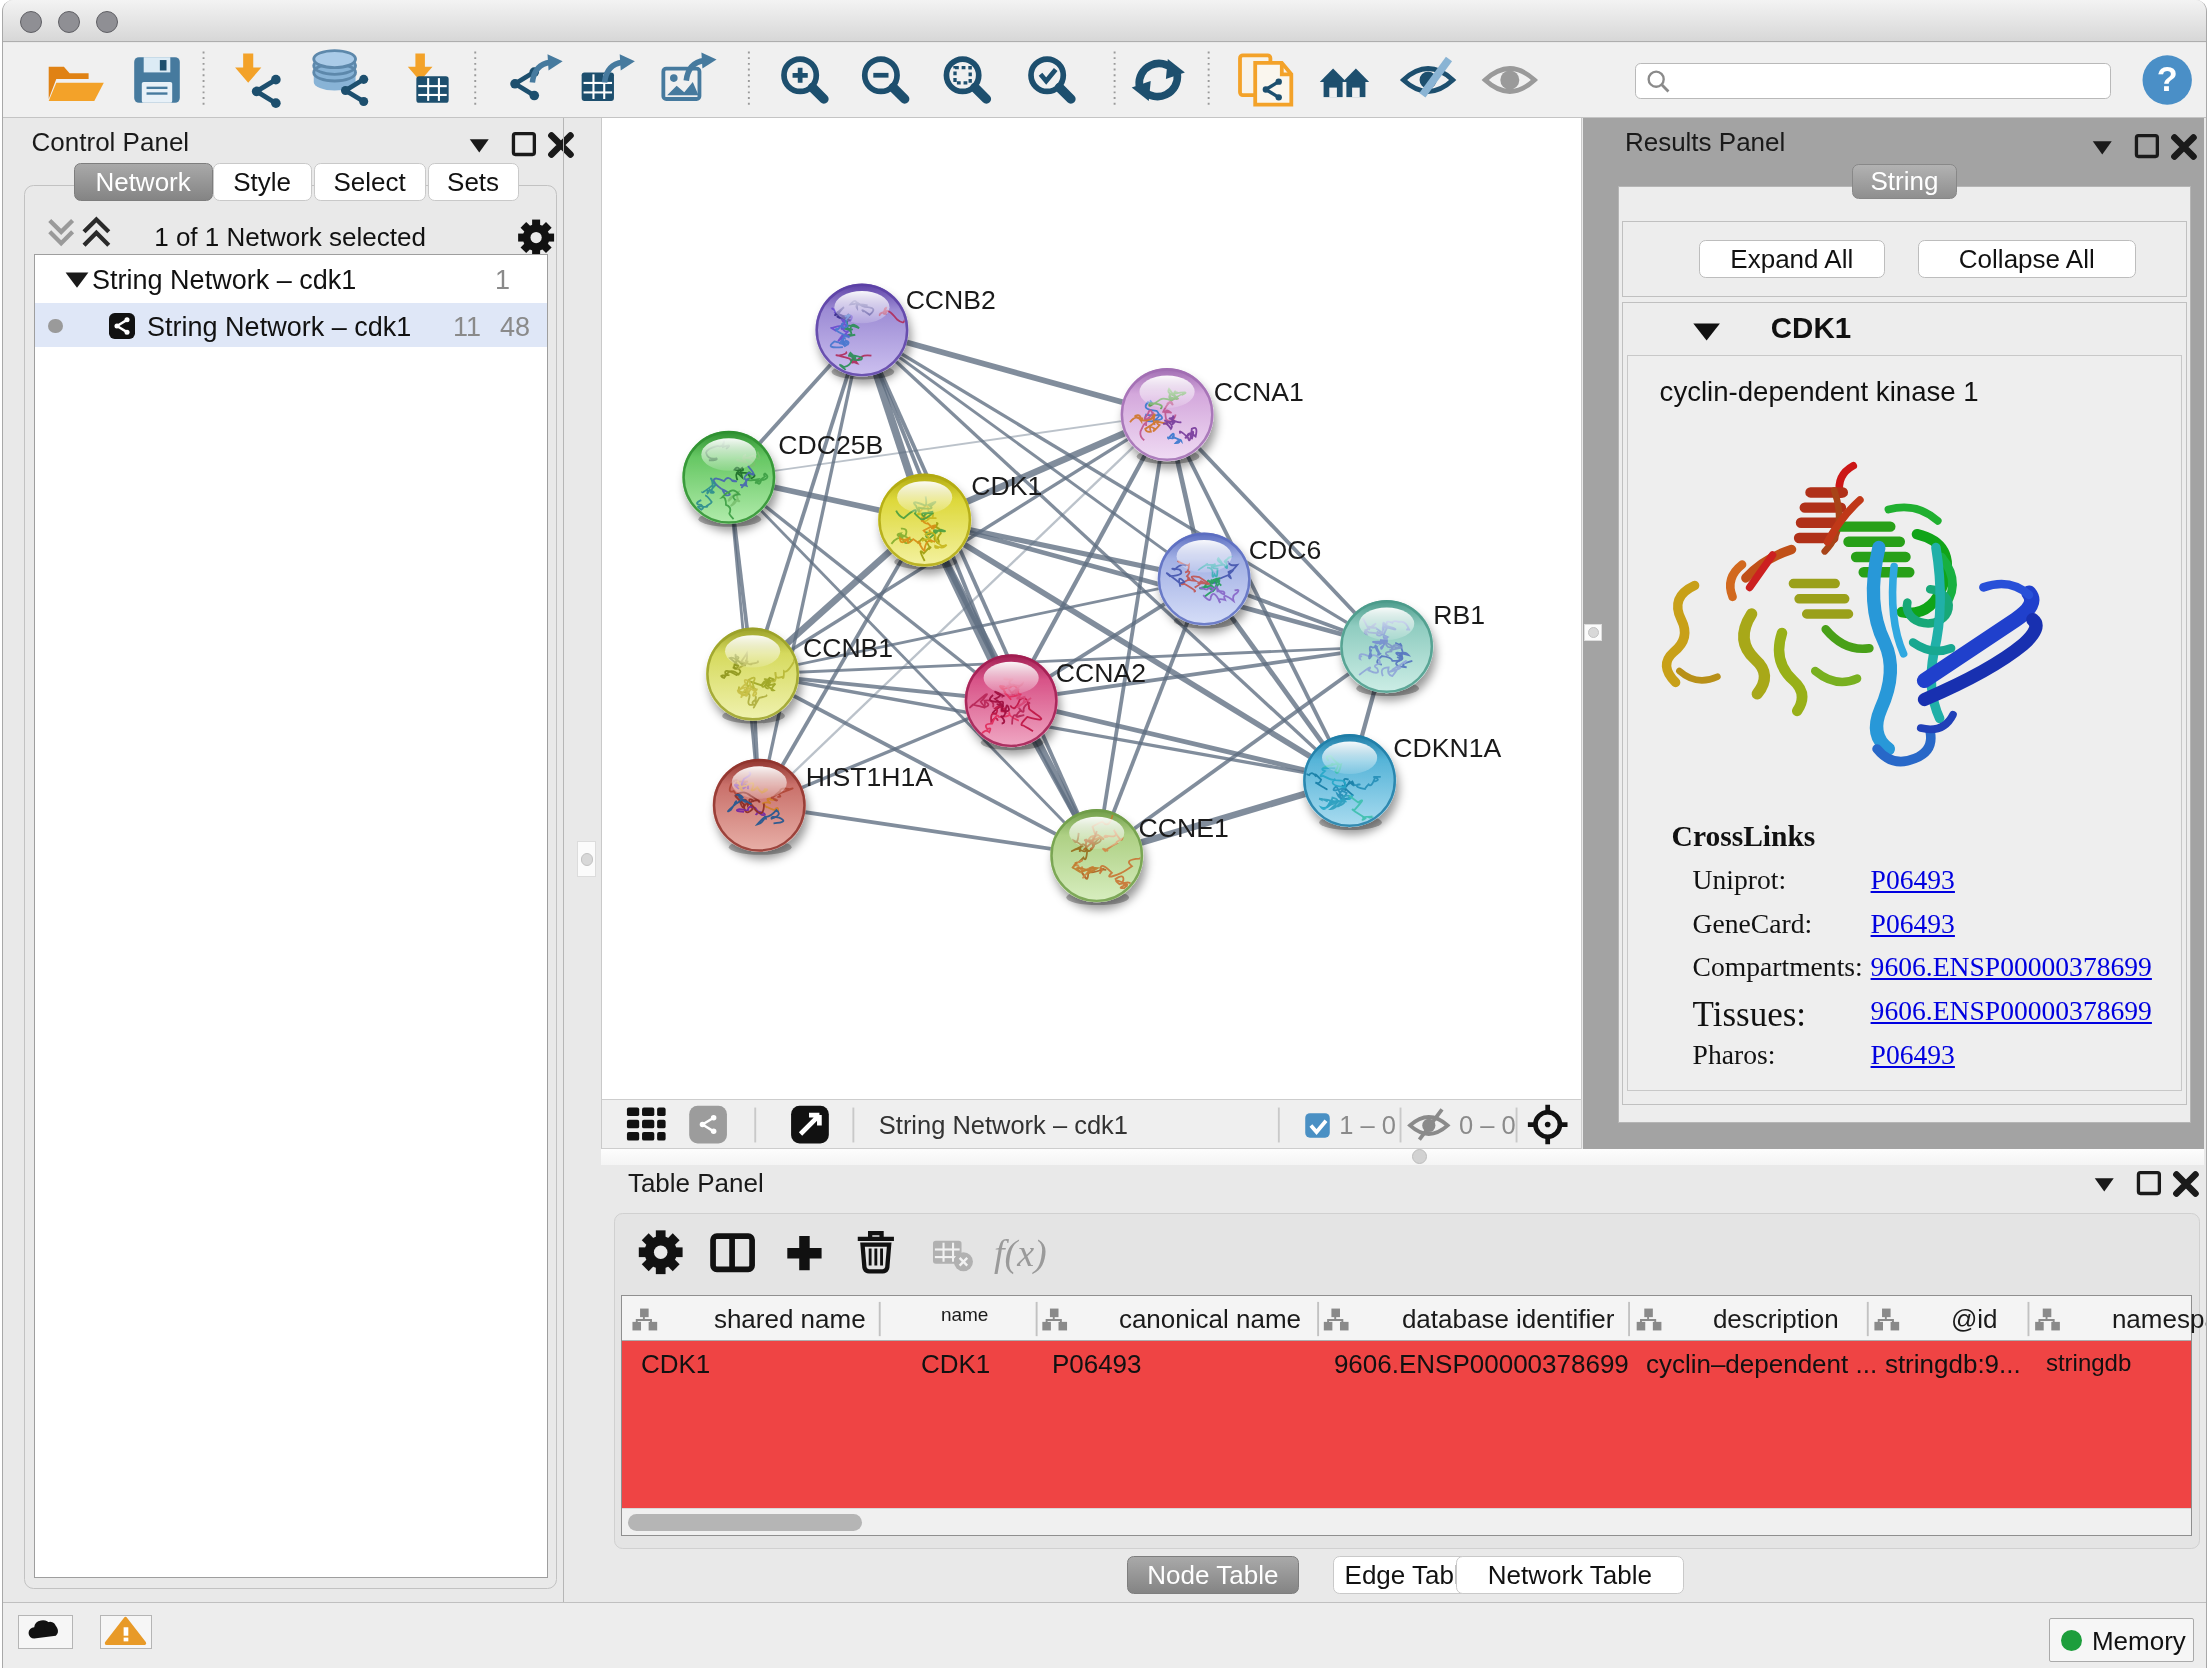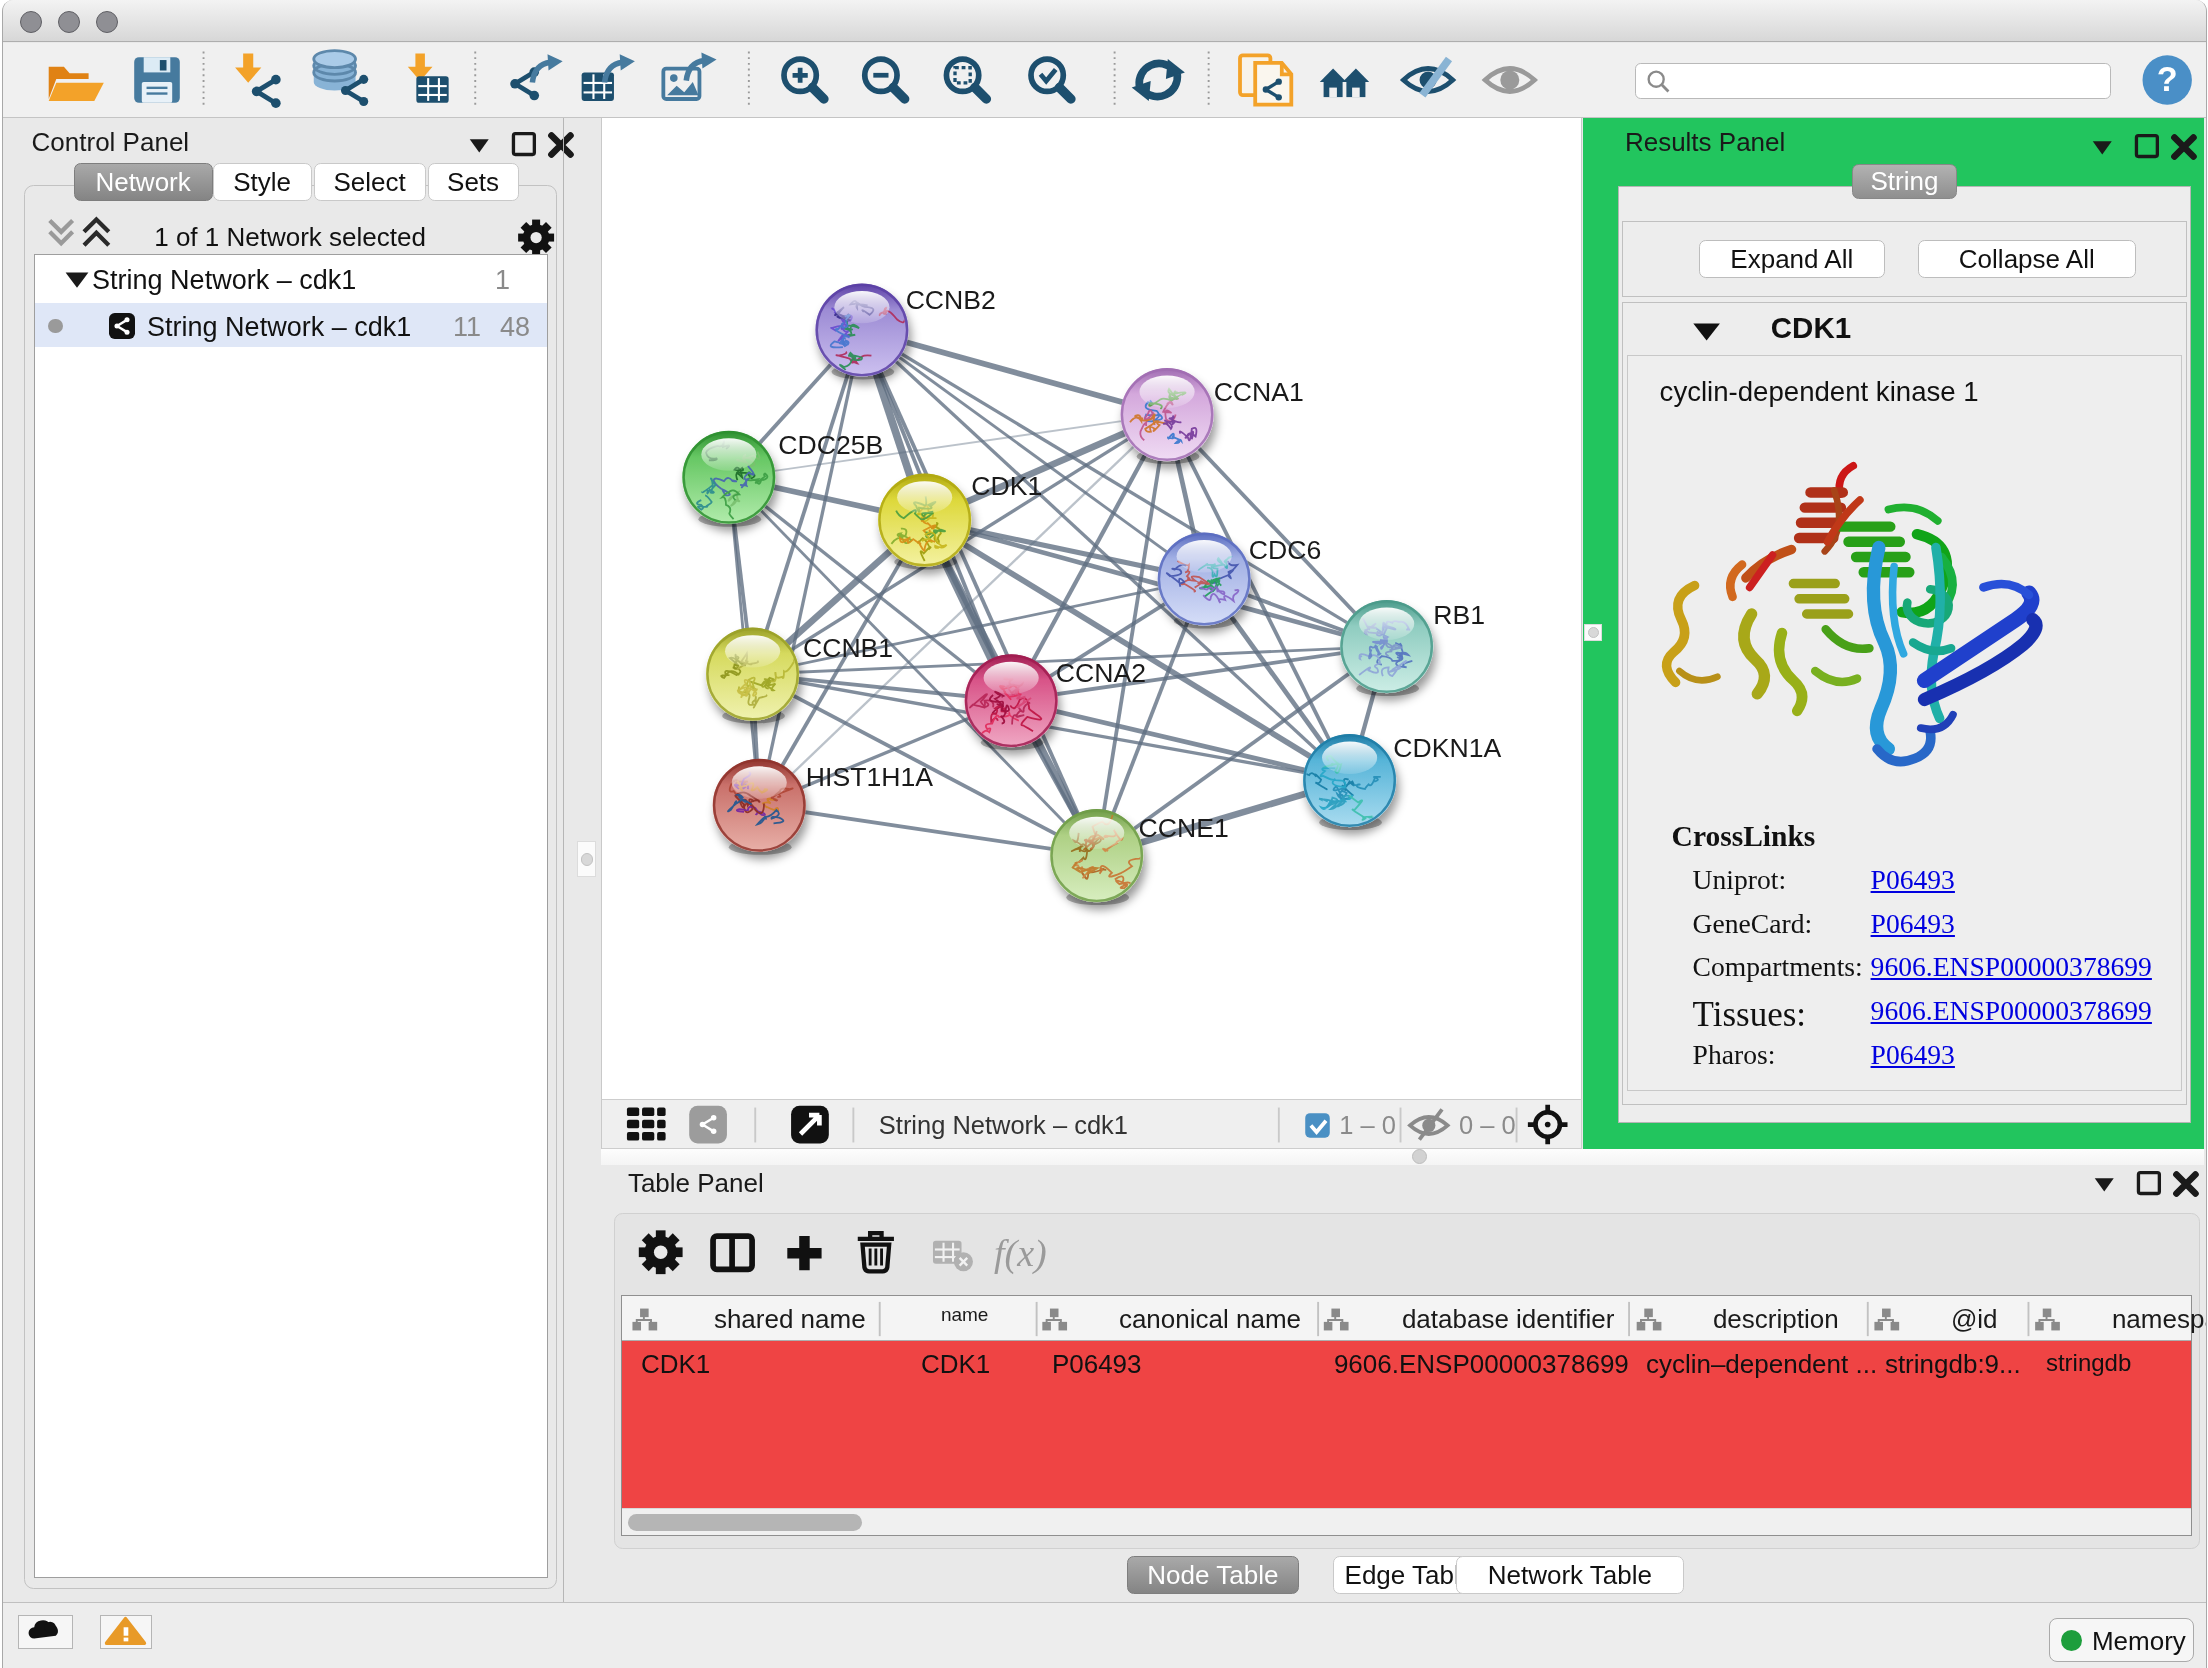--- a/index.html
+++ b/index.html
@@ -12,21 +12,21 @@
 #searchbox { position:absolute; left:1632px; top:63px; width:476px; height:36px; background:#fff; border:1.4px solid #b9b9b9; border-radius:5.7px; }
 #cp { left:5.7px; top:118px; width:592px; height:1484px; background:#e9e9e9; }
 .ptitle { font-size:26px; color:#1a1a1a; }
 .tab { position:absolute; z-index:5; height:38px; border-radius:6.7px; font-size:26px; text-align:center; border:1px solid #c9c9c9; background:#fff; color:#111; line-height:36px;}
 .tabsel { background:linear-gradient(#a9a9a9,#848484); color:#fff; border:1px solid #7e7e7e; }
 #cpbox { position:absolute; left:15px; top:67px; width:533px; height:1404px; border:1.4px solid #c2c2c2; border-radius:9.5px; background:#e9e9e9;}
 #cplist { position:absolute; left:9.5px; top:68px; width:514px; height:1324px; background:#fff; border:1.4px solid #9e9e9e; }
 #canvas { left:598px; top:118px; width:981px; height:981px; background:#fff; border-left:1px solid #c9c9c9; border-right:1px solid #c9c9c9;}
 #strip { left:598px; top:1099px; width:981px; height:50px; background:#efefef; border:1px solid #cdcdcd; border-left:1px solid #c9c9c9;}
 #belowstrip { left:598px; top:1149px; width:1603px; height:16px; background:linear-gradient(#fdfdfd,#f4f4f4); }
-#results { left:1580px; top:118px; width:621px; height:1031px; background:#22c55e; }
+#results { left:1580px; top:118px; width:621px; height:1031px; background:#a3a3a3; }
 #resbox { position:absolute; left:35px; top:68px; width:573px; height:937px; border:1.4px solid #b5b5b5; background:#ededed; }
 #tpanel { left:598px; top:1165px; width:1603px; height:437px; background:#e9e9e9; }
 #tbox { position:absolute; left:13.3px; top:48px; width:1586px; height:336px; background:#e4e4e4; border-radius:8.6px; border:1px solid #d0d0d0;}
 #statusbar { left:0; top:1602px; width:100%; height:67px; background:#ededed; border-top:1.4px solid #c0c0c0; }
 .wbtn { position:absolute; }
 a.lnk { color:#0000e0; }
 </style></head><body>
 <div id="win">
     <div class="abs" id="titlebar">
       <div class="tl" style="left:17px"></div>
@@ -720,18 +720,18 @@
     <div class="abs" id="statusbar">
       <div style="position:absolute;left:15px;top:12.4px;width:55px;height:34px;background:#f6f6f6;border:1.4px solid #b5b5b5"><svg width="52" height="31" viewBox="0 0 55 33">
           <path d="M16,24 a6,6 0 0 1 0-12 a9,8 0 0 1 17-3 a7,7 0 0 1 6,12 z" fill="#111"></path>
           <circle cx="33" cy="12" r="6" fill="#111"></circle>
         </svg></div>
       <div style="position:absolute;left:97px;top:12.4px;width:52px;height:34px;background:#f6f6f6;border:1.4px solid #b5b5b5"><svg width="49" height="31" viewBox="0 0 52 33">
           <path d="M26,3 L46,29 L6,29 Z" fill="#e89a28" stroke="#e89a28" stroke-width="4" stroke-linejoin="round"></path>
           <rect x="24" y="12" width="5" height="9" fill="#fff"></rect>
           <rect x="24" y="23" width="5" height="4" fill="#fff"></rect>
         </svg></div>
-      <div style="position:absolute;left:2046px;top:15px;width:145px;height:44px;background:#f6f6f6;border:1.4px solid #aaaaaa;border-radius:8px">
+      <div style="position:absolute;left:2046px;top:15px;width:145px;height:44px;background:#f6f6f6;border:1.4px solid #aaaaaa;border-radius:2px">
         <div style="position:absolute;left:11.4px;top:10.5px;width:21px;height:21px;border-radius:50%;background:#1d9e3c"></div>
         <div style="position:absolute;left:42px;top:6.7px;font-size:26px;color:#111">Memory</div>
       </div>
     </div>
   </div>
 
 </body></html>

